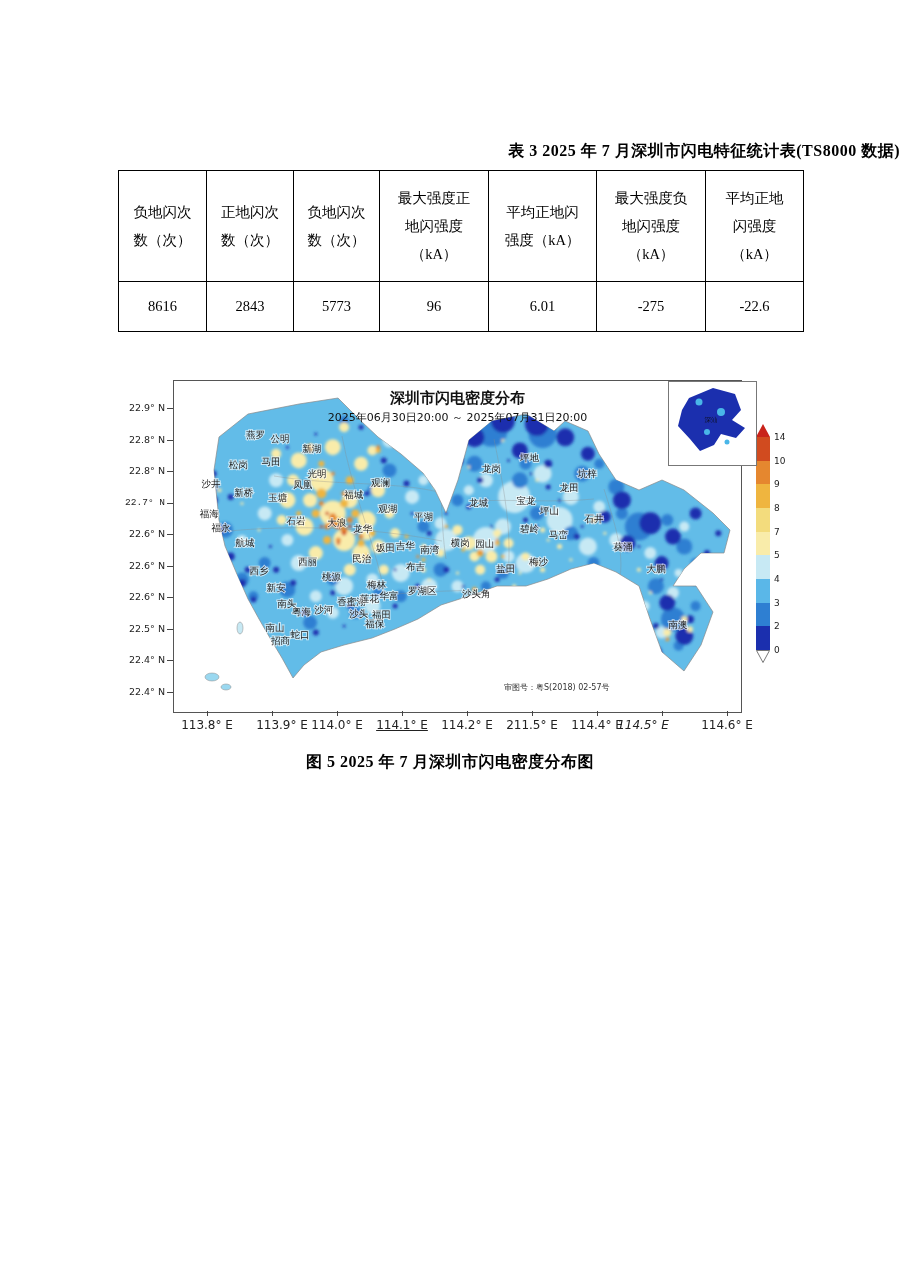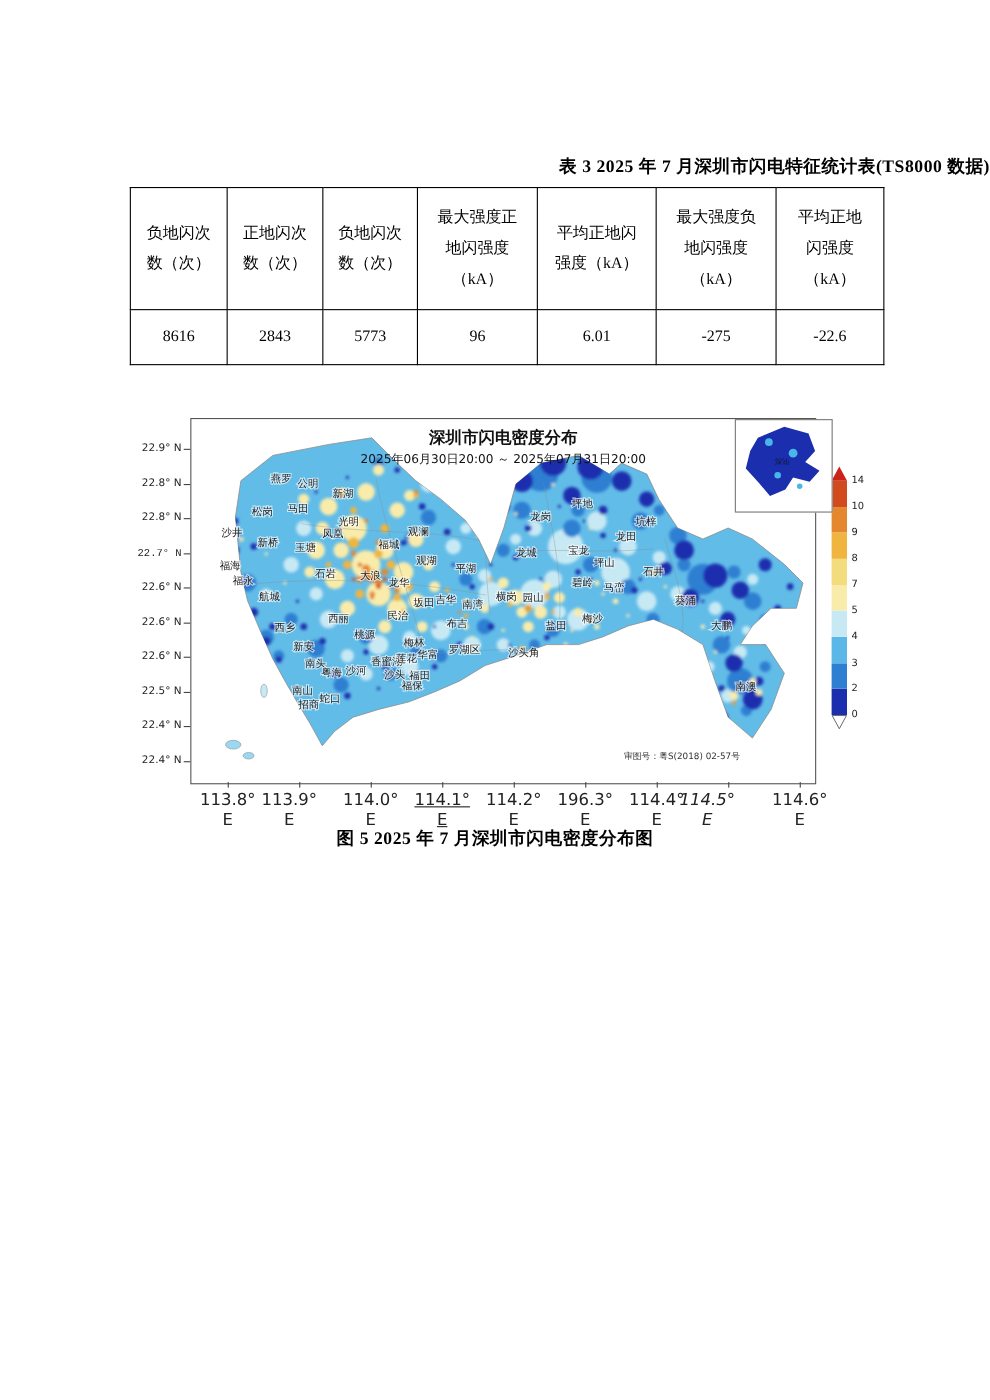--- a/index.html
+++ b/index.html
@@ -19,29 +19,29 @@
   .td-cell{height:47px;font-size:14.5px;}
 
   
   .figure{position:absolute;left:173px;top:380px;width:640px;height:360px;
           font-family:"DejaVu Sans","Liberation Sans",sans-serif;}
   .map-frame{position:absolute;left:0;top:0;width:567px;height:331px;border:1px solid #555;background:#fff;}
   .map-title{position:absolute;left:0;top:8px;width:567px;text-align:center;font-size:15px;
              font-weight:bold;color:#111;z-index:6;pointer-events:none;}
   .map-subtitle{position:absolute;left:0;top:29px;width:567px;text-align:center;font-size:11px;
                 color:#111;z-index:6;pointer-events:none;}
-  .map-license{position:absolute;left:330px;top:301px;width:232px;text-align:center;
+  .map-license{position:absolute;left:330px;top:301px;width:232px;text-align:left;
                font-size:8px;color:#333;z-index:6;}
   .inset{position:absolute;left:495px;top:1px;width:87px;height:83px;background:#fff;
          border:1px solid #777;z-index:7;}
 
   .ytick-label{position:absolute;left:-62px;width:54px;height:12px;line-height:12px;
                text-align:right;font-size:9.5px;color:#222;}
   .ytick-mark{position:absolute;left:-6px;width:6px;height:1px;background:#444;}
-  .xtick-label{position:absolute;top:338px;width:64px;text-align:center;font-size:15px;color:#222;}
+  .xtick-label{position:absolute;top:338px;width:64px;text-align:center;font-size:12px;color:#222;}
   .xtick-mark{position:absolute;top:331px;width:1px;height:5px;background:#444;}
 
   .cbar{position:absolute;left:583px;top:57px;width:14px;height:213px;}
   .cbar-seg{position:absolute;left:0;width:14px;}
   .cbar-label{position:absolute;left:601px;width:24px;height:10px;line-height:10px;
               font-size:9px;color:#222;text-align:left;}
   .cbar-up{position:absolute;left:583px;top:44px;width:0;height:0;
            border-left:7px solid transparent;border-right:7px solid transparent;
            border-bottom:13px solid #c9231a;}
   .cbar-down{position:absolute;left:583px;top:270px;width:14px;height:13px;}
@@ -491,29 +491,29 @@
         <div class="ytick-label" style="top: 242.5px;">22.5° N</div>
         <div class="ytick-mark" style="top: 248.5px;"></div>
         <div class="ytick-label" style="top: 274px;">22.4° N</div>
         <div class="ytick-mark" style="top: 280px;"></div>
         <div class="ytick-label" style="top: 305.5px;">22.4° N</div>
         <div class="ytick-mark" style="top: 311.5px;"></div>
       </div>
     <div id="xticks">
         <div class="xtick-label" style="left: 2px;">113.8° E</div>
         <div class="xtick-mark" style="left: 34px;"></div>
-        <div class="xtick-label" style="left: 58px;">113.9° E</div>
+        <div class="xtick-label" style="left: 77px;">113.9° E</div>
         <div class="xtick-mark" style="left: 99px;"></div>
         <div class="xtick-label" style="left: 132px;">114.0° E</div>
         <div class="xtick-mark" style="left: 164px;"></div>
         <div class="xtick-label" style="left: 197px; text-decoration: underline;">114.1° E</div>
         <div class="xtick-mark" style="left: 229px;"></div>
         <div class="xtick-label" style="left: 262px;">114.2° E</div>
         <div class="xtick-mark" style="left: 294px;"></div>
-        <div class="xtick-label" style="left: 327px;">196.3° E</div>
+        <div class="xtick-label" style="left: 327px;">211.5° E</div>
         <div class="xtick-mark" style="left: 359px;"></div>
         <div class="xtick-label" style="left: 392px;">114.4° E</div>
         <div class="xtick-mark" style="left: 424px;"></div>
         <div class="xtick-label" style="left: 438px; font-style: italic;">114.5° E</div>
         <div class="xtick-mark" style="left: 489px;"></div>
         <div class="xtick-label" style="left: 522px;">114.6° E</div>
         <div class="xtick-mark" style="left: 554px;"></div>
       </div>
 
     <div class="cbar-up" id="cbar-up" style="border-bottom-color: rgb(201, 35, 26);"></div>

